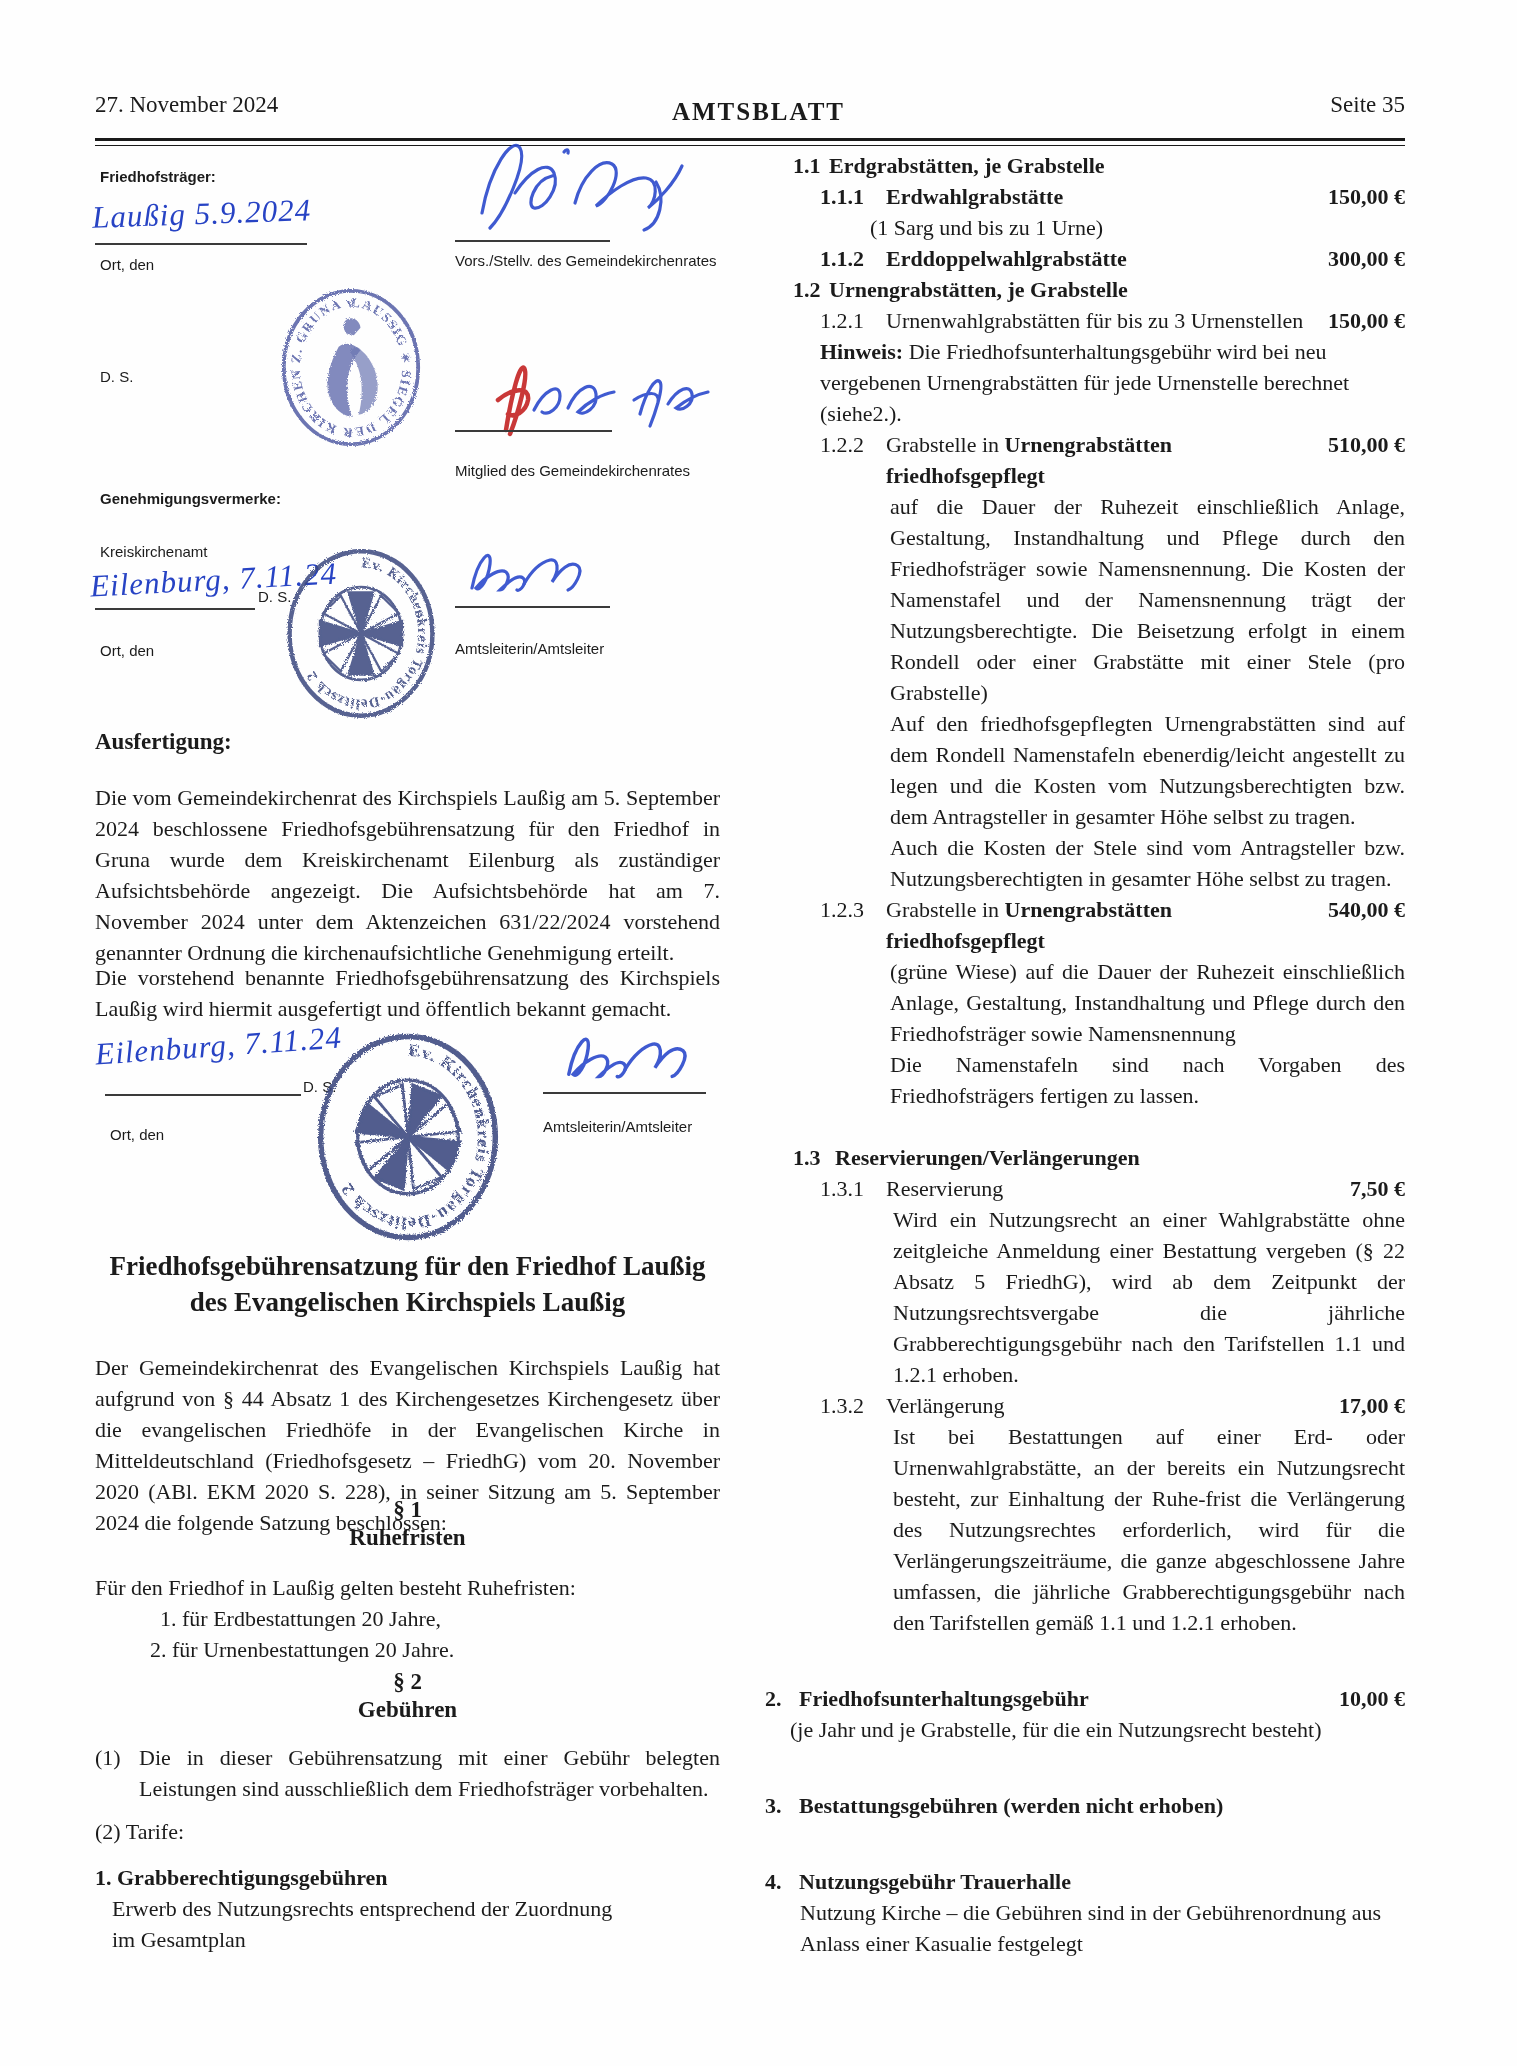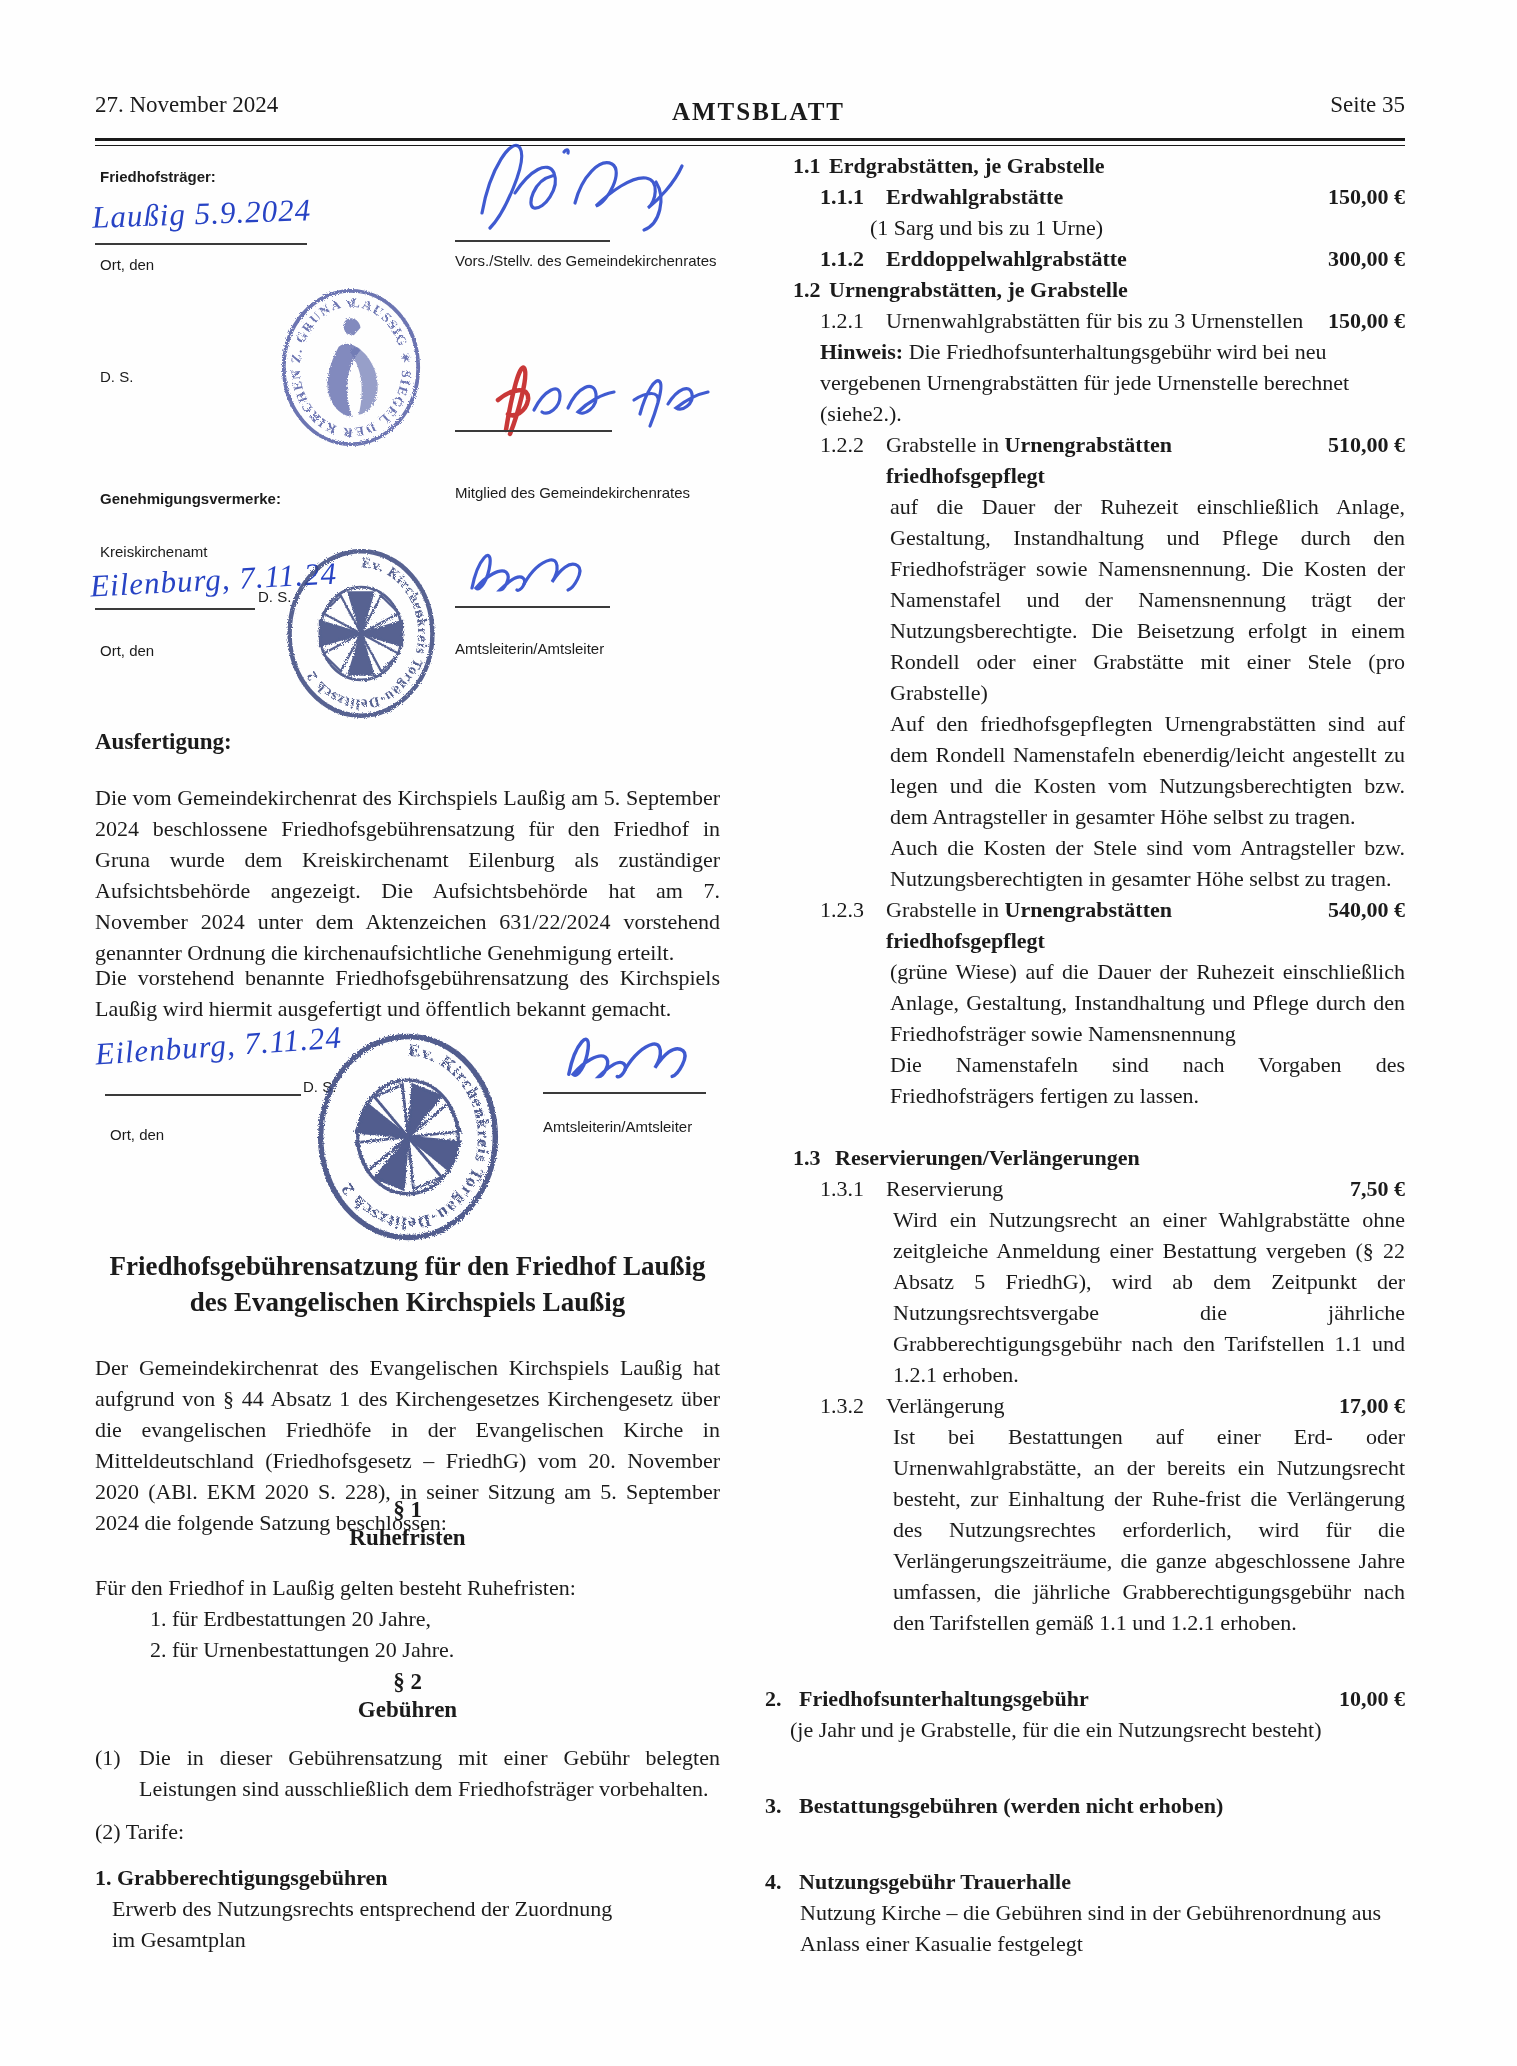--- a/index.html
+++ b/index.html
@@ -92,21 +92,21 @@
   <div class="abs sans label18" style="left:455px;top:250px;">Vors./Stellv. des Gemeindekirchenrates</div>
 
   <svg class="abs" style="left:468px;top:352px;" width="245" height="86" viewBox="0 0 245 86">
     <g fill="none" stroke-linecap="round">
       <path d="M38,78 C44,40 52,12 56,16 C61,22 50,62 42,82 M30,48 C44,36 62,34 60,48 C58,60 46,66 40,62" stroke="#c32222" stroke-width="4.5" opacity="0.9"></path>
       <path d="M66,58 C76,38 92,30 92,44 C92,56 80,64 74,60 M100,56 C110,34 126,28 128,42 C130,56 116,64 110,60 C120,50 134,42 146,40" stroke="#2b49cc" stroke-width="3.2" opacity="0.9"></path>
       <path d="M172,62 C178,40 188,24 192,30 C196,36 186,64 182,74 M166,48 C178,40 192,38 190,50 M200,52 C210,36 222,32 224,42 C226,52 214,60 208,56 C218,48 230,42 240,40" stroke="#2b49cc" stroke-width="3.2" opacity="0.9"></path>
     </g>
   </svg>
   <div class="abs sigline" style="left:455px;top:430px;width:157px;"></div>
-  <div class="abs sans label18" style="left:455px;top:482px;">Mitglied des Gemeindekirchenrates</div>
+  <div class="abs sans label18" style="left:455px;top:460px;">Mitglied des Gemeindekirchenrates</div>
 
   <div class="abs sans label18 b" style="left:100px;top:488px;">Genehmigungsvermerke:</div>
   <div class="abs sans label18" style="left:100px;top:541px;">Kreiskirchenamt</div>
   <div class="abs hand" style="left:90px;top:562px;transform:rotate(-3deg);">Eilenburg, 7.11.24</div>
   <div class="abs sigline" style="left:95px;top:608px;width:160px;"></div>
   <div class="abs sans label18" style="left:258px;top:586px;">D. S.</div>
   <div class="abs sans label18" style="left:100px;top:640px;">Ort, den</div>
 
   <svg class="abs" style="left:285px;top:546px;" width="152" height="175" viewBox="0 0 170 196">
     <defs>
@@ -215,21 +215,21 @@
   <div class="abs sans label18" style="left:543px;top:1116px;">Amtsleiterin/Amtsleiter</div>
 
   <div class="abs doc-title center" style="left:95px;top:1248px;width:625px;">Friedhofsgebührensatzung für den Friedhof Laußig</div>
   <div class="abs doc-title center" style="left:95px;top:1284px;width:625px;">des Evangelischen Kirchspiels Laußig</div>
 
   <div class="abs serif-body just" style="left:95px;top:1352px;width:625px;">Der Gemeindekirchenrat des Evangelischen Kirchspiels Laußig hat aufgrund von § 44 Absatz 1 des Kirchengesetzes Kirchengesetz über die evangelischen Friedhöfe in der Evangelischen Kirche in Mitteldeutschland (Friedhofsgesetz – FriedhG) vom 20. November 2020 (ABl. EKM 2020 S. 228), in seiner Sitzung am 5. September 2024 die folgende Satzung beschlossen:</div>
 
   <div class="abs h-par center" style="left:95px;top:1496px;width:625px;">§ 1</div>
   <div class="abs h-par center" style="left:95px;top:1524px;width:625px;">Ruhefristen</div>
   <div class="abs serif-body" style="left:95px;top:1572px;width:625px;">Für den Friedhof in Laußig gelten besteht Ruhefristen:</div>
-  <div class="abs serif-body" style="left:150px;top:1603px;width:570px;">1. für Erdbestattungen 20 Jahre,</div>
+  <div class="abs serif-body" style="left:160px;top:1603px;width:570px;">1. für Erdbestattungen 20 Jahre,</div>
   <div class="abs serif-body" style="left:150px;top:1634px;width:570px;">2. für Urnenbestattungen 20 Jahre.</div>
 
   <div class="abs h-par center" style="left:95px;top:1668px;width:625px;">§ 2</div>
   <div class="abs h-par center" style="left:95px;top:1696px;width:625px;">Gebühren</div>
 
   <div class="abs serif-body" style="left:95px;top:1742px;width:625px;">
     <div class="hang3">
       <span class="fnum">(1)</span>
       <span class="grow just">Die in dieser Gebührensatzung mit einer Gebühr belegten Leistungen sind ausschließlich dem Friedhofsträger vorbehalten.</span>
     </div>

